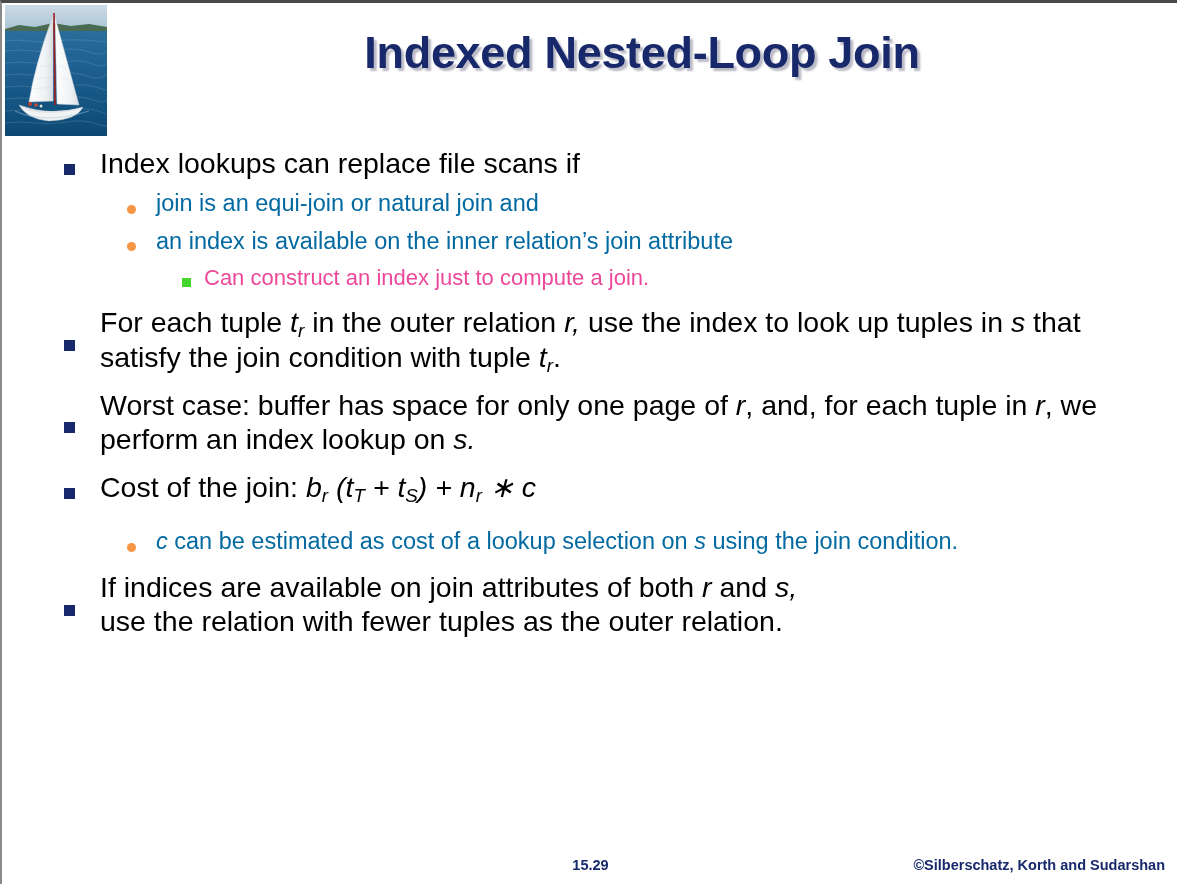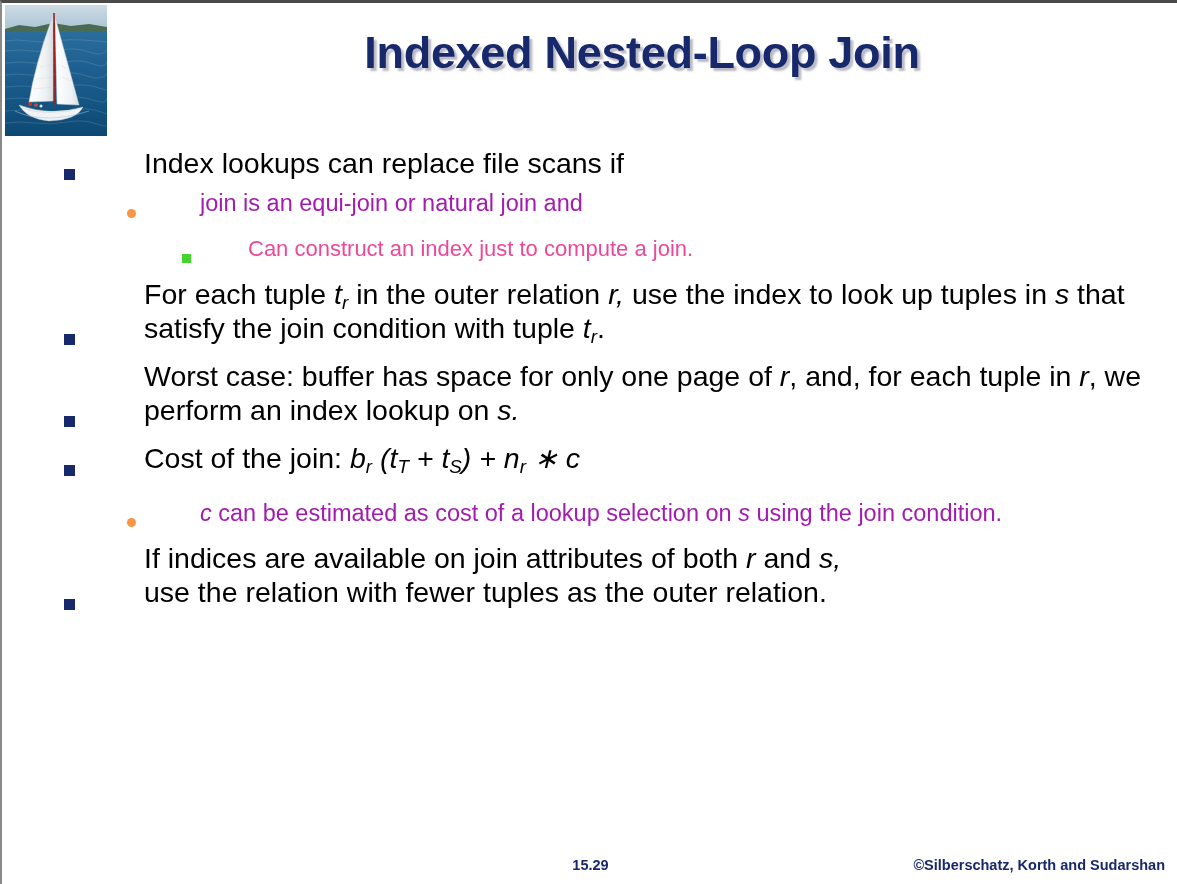--- a/index.html
+++ b/index.html
@@ -50,22 +50,21 @@
 
   
   #body {
     position: absolute;
     left: 62px;
     top: 143px;
     width: 1085px;
   }
   .row {
     display: flex;
-    align-items: flex-end;
-    gap: 44px;
+    align-items: center;
   }
 
   
   .bul {
     flex: 0 0 auto;
     display: block;
   }
   .bul1 {
     width: 11px;
     height: 11px;
@@ -83,21 +82,21 @@
   }
   .bul3 {
     width: 9px;
     height: 9px;
     background: #44d62c;
     margin-right: 13px;
     margin-top: 10px;
   }
 
   .lvl1 { margin-left: 0px;   font-size: 28.5px; color: #000; line-height: 1.20; }
-  .lvl2 { margin-left: 63px;  font-size: 23.5px; color: #a21caf; line-height: 1.22; }
+  .lvl2 { margin-left: 63px;  font-size: 23.5px; color: #0369a1; line-height: 1.22; }
   .lvl3 { margin-left: 118px; font-size: 22px;   color: #ec4899; line-height: 1.22; }
 
   .txt { flex: 1 1 auto; }
 
   .gap-sm { height: 9px; }
   .gap-md { height: 14px; }
 
   i.v { font-style: italic; }
   sub.v {
     font-style: italic;
@@ -194,20 +193,24 @@
       <span class="txt">Index lookups can replace file scans if</span>
     </div>
     <div class="gap-sm"></div>
 
     <div class="row lvl2">
       <span class="bul bul2"></span>
       <span class="txt">join is an equi-join or natural join and</span>
     </div>
     <div class="gap-sm"></div>
 
+    <div class="row lvl2">
+      <span class="bul bul2"></span>
+      <span class="txt">an index is available on the inner relation’s join attribute</span>
+    </div>
     <div class="gap-sm"></div>
 
     <div class="row lvl3">
       <span class="bul bul3"></span>
       <span class="txt">Can construct an index just to compute a join.</span>
     </div>
     <div class="gap-md"></div>
 
     <div class="row lvl1">
       <span class="bul bul1"></span>

